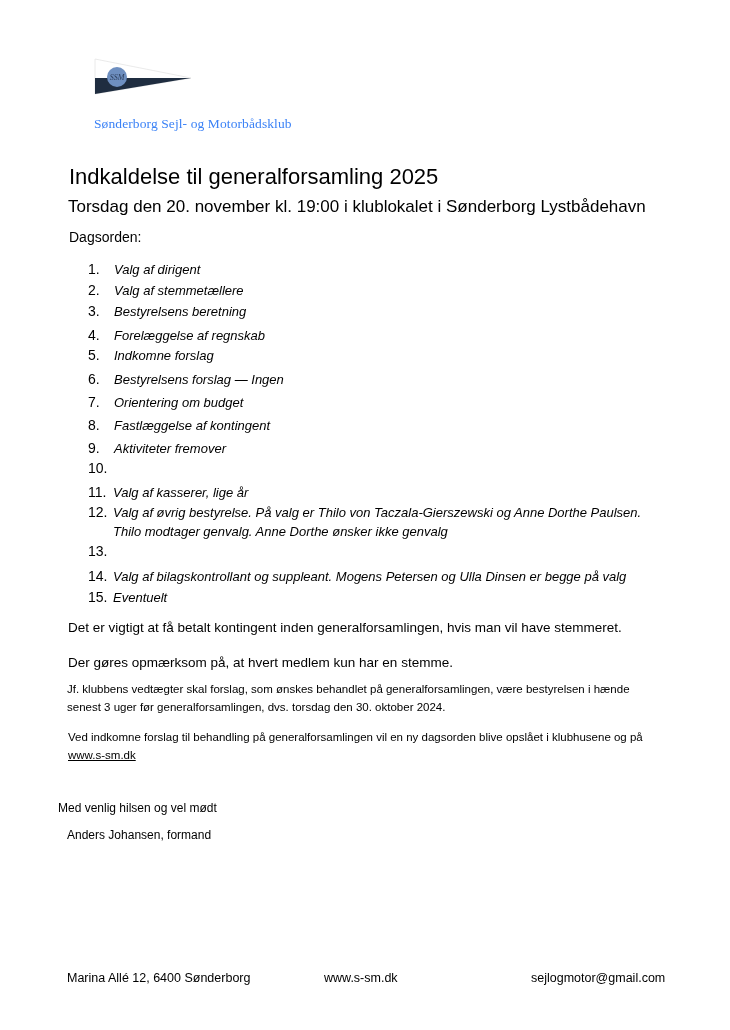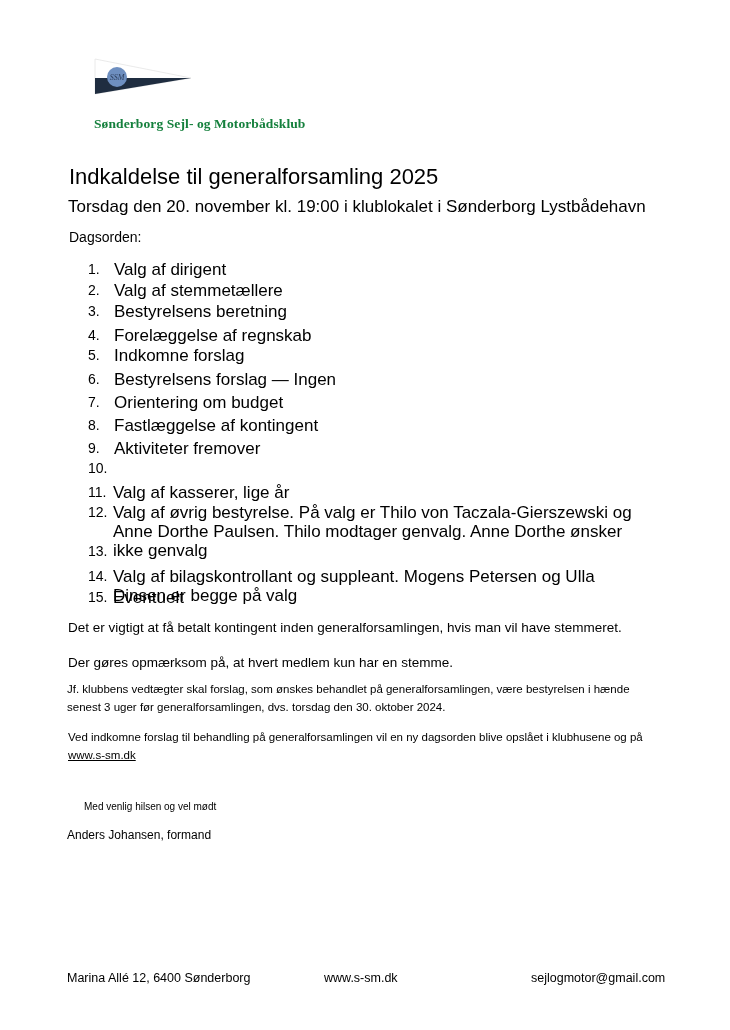--- a/index.html
+++ b/index.html
@@ -1,34 +1,34 @@
 <!DOCTYPE html>
 <html><head>
 <meta charset="utf-8">
 <style>
   html, body { margin: 0; padding: 0; background: #ffffff; }
   body { width: 730px; height: 1030px; position: relative; overflow: hidden;
          font-family: "Liberation Sans", sans-serif; color: #000; }
   .logo { position: absolute; left: 93px; top: 56px; width: 100px; height: 50px; }
   .club-name { position: absolute; left: 94px; top: 116px; font-family: "Liberation Serif", serif;
-               font-weight: bold; font-size: 13.5px; color: #15803d; letter-spacing: 0.1px; }
+               font-weight: normal; font-size: 13.5px; color: #3b82f6; letter-spacing: 0.1px; }
   .title { position: absolute; left: 69px; top: 164px; font-size: 22px; }
   .subtitle { position: absolute; left: 68px; top: 197px; font-size: 17px; }
   .agenda-heading { position: absolute; left: 69px; top: 229px; font-size: 14px; }
   .agenda { position: absolute; left: 88px; top: 0; width: 560px; margin: 0; padding: 0; list-style: none; }
   .agenda-item { position: absolute; left: 0; display: flex; width: 560px; }
   .agenda-num { font-size: 14px; width: 26px; flex: 0 0 auto; line-height: 17px; }
   .agenda-num.wide { width: 25px; }
-  .agenda-text { font-size: 17px; line-height: 19px; margin-top: -1px; }
+  .agenda-text { font-size: 13px; line-height: 19px; margin-top: -1px; font-style: italic; }
   .p1 { position: absolute; left: 68px; top: 620px; font-size: 13.5px; }
   .p2 { position: absolute; left: 68px; top: 655px; font-size: 13.5px; }
   .p3 { position: absolute; left: 67px; top: 680px; width: 590px; font-size: 11.5px; line-height: 18px; }
   .p4 { position: absolute; left: 68px; top: 728px; width: 600px; font-size: 11.5px; line-height: 18px; }
   .p4 a { color: #000; text-decoration: underline; }
-  .greet { position: absolute; left: 84px; top: 801px; font-size: 10px; }
+  .greet { position: absolute; left: 58px; top: 801px; font-size: 12px; }
   .sign { position: absolute; left: 67px; top: 828px; font-size: 12px; }
   .footer-addr { position: absolute; left: 67px; top: 971px; font-size: 12.5px; }
   .footer-web { position: absolute; left: 324px; top: 971px; font-size: 12.5px; }
   .footer-mail { position: absolute; left: 506px; top: 971px; font-size: 12.5px; margin-left: 25px; }
 </style>
 </head>
 <body>
 
 <svg class="logo" viewBox="0 0 100 50">
   <polygon points="2,3 2,38 98,22" fill="none" stroke="#e4e4e4" stroke-width="0.8"></polygon>

